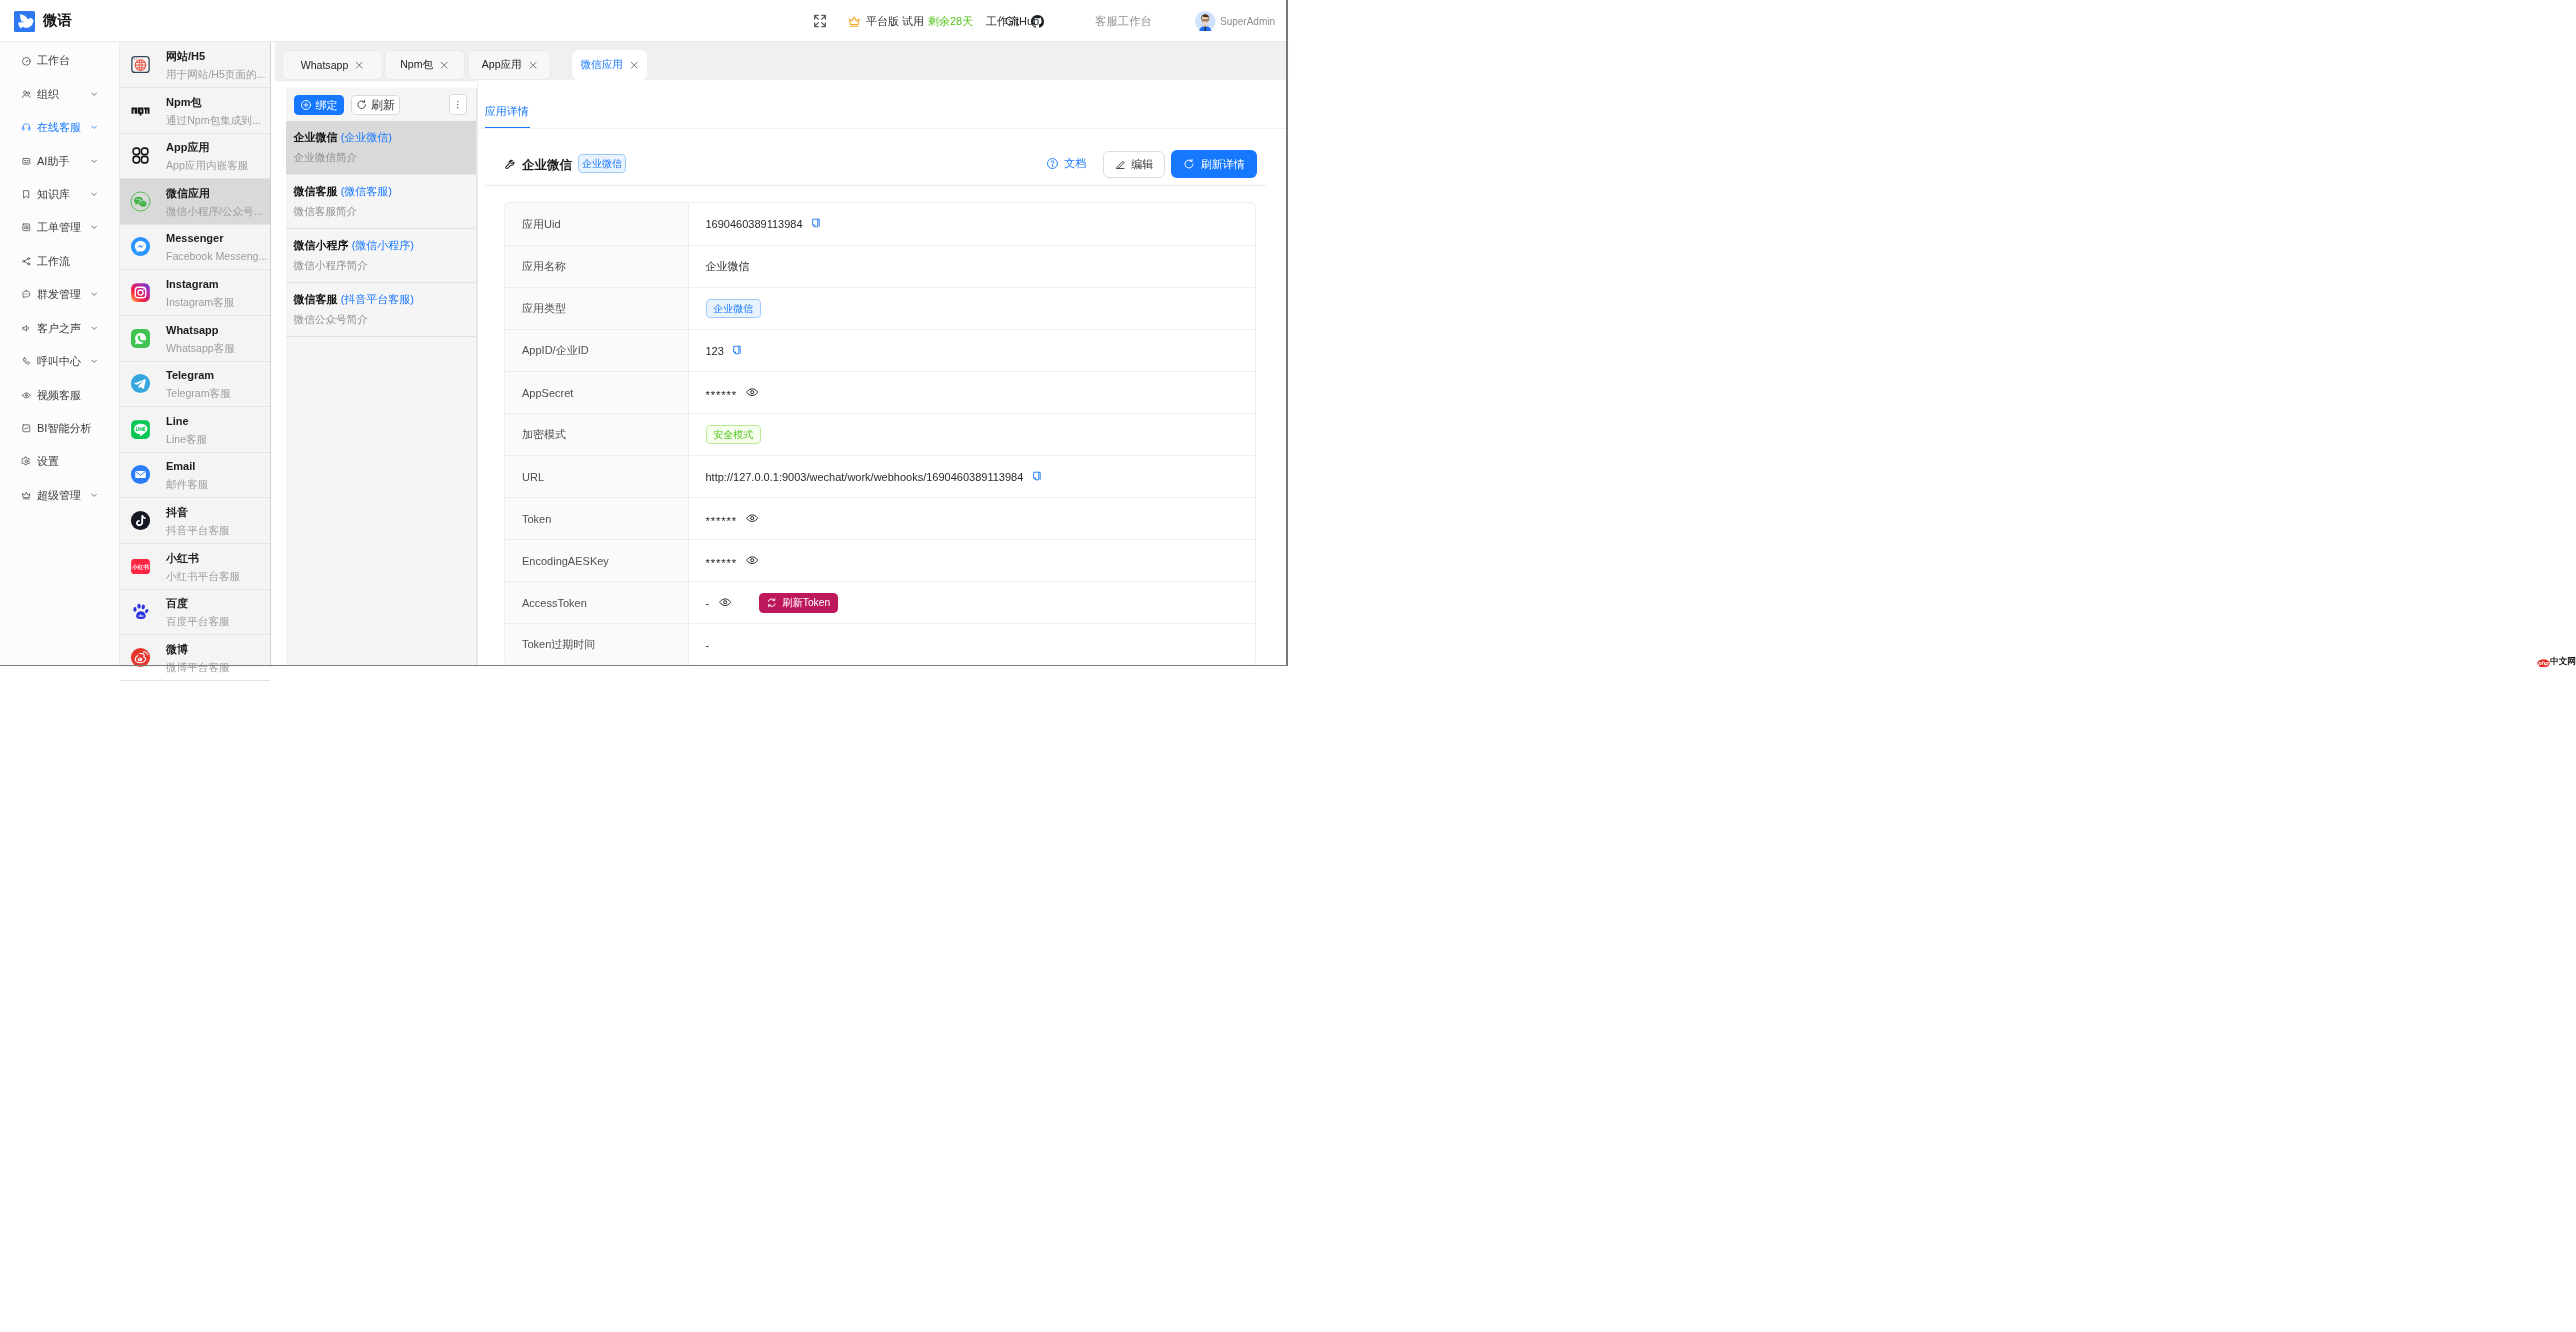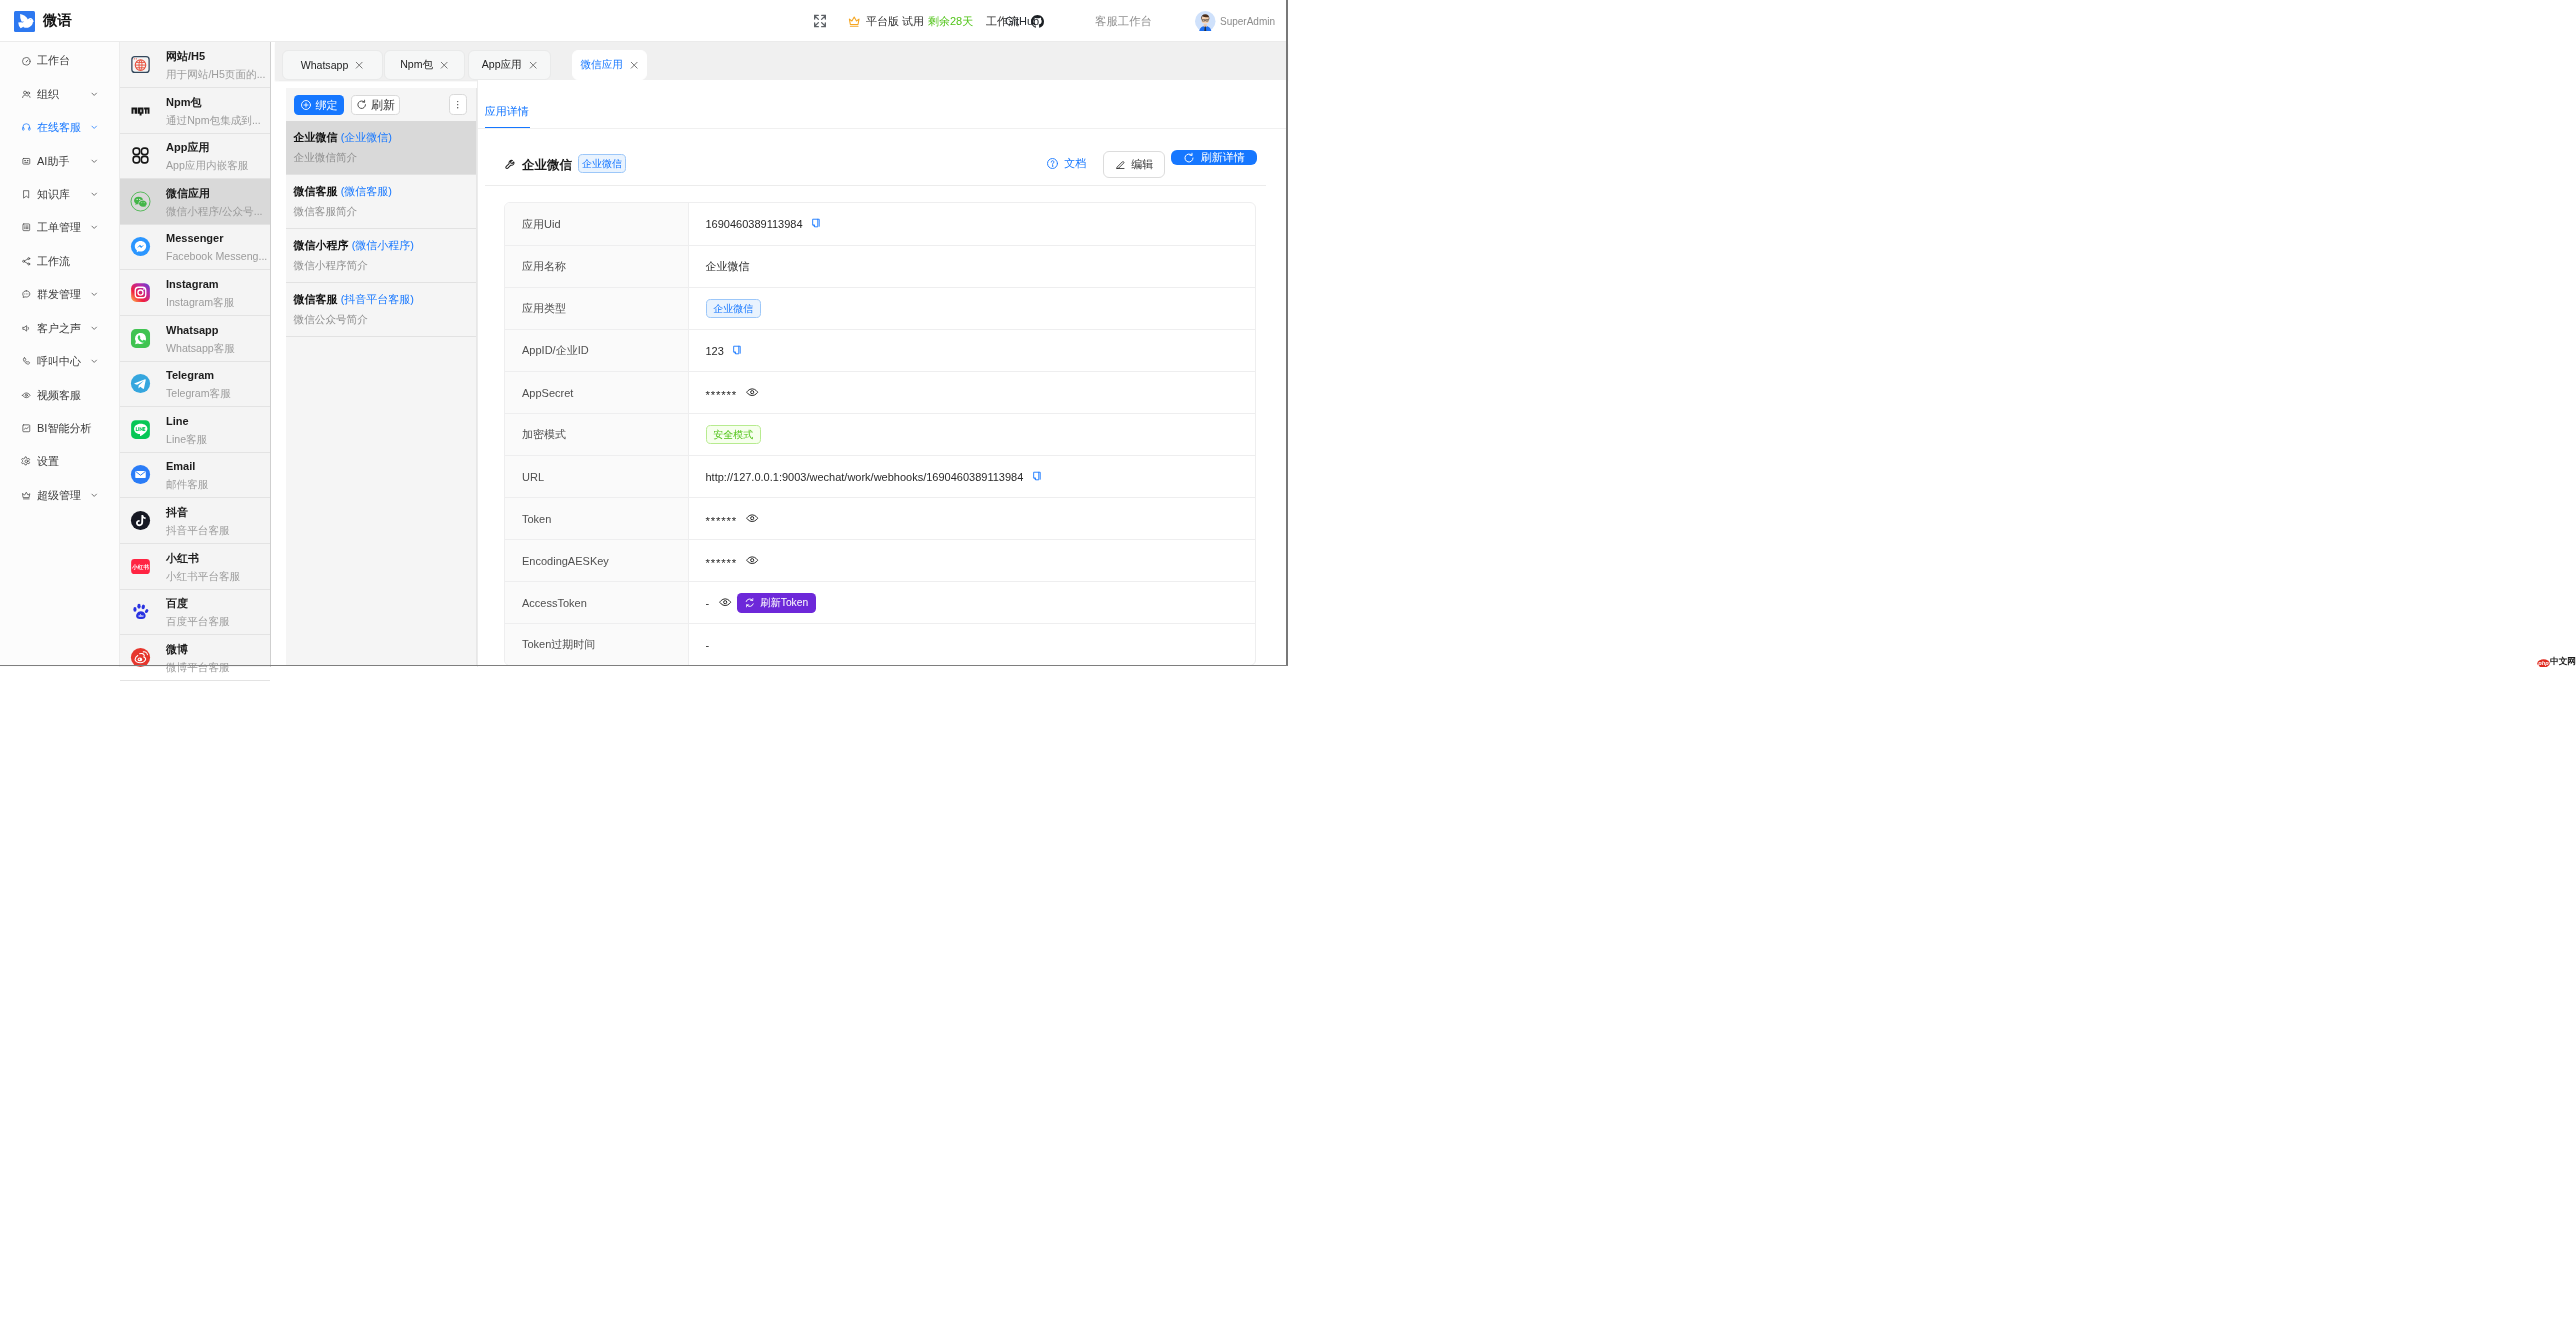--- a/index.html
+++ b/index.html
@@ -45,21 +45,21 @@
 #dt{position:absolute;left:206px;top:38px;width:811px;height:587px;background:#fff;border-left:0.8px solid #ececec}
 .btn2{display:flex;align-items:center;justify-content:center;gap:5.3px;font-size:11px}
 #tbl{position:absolute;left:25.5px;top:122px;width:752px;height:464px;border:0.8px solid #eeeeef;border-radius:6px;overflow:hidden;background:#fff}
 .trow{display:flex;height:42px;border-top:0.8px solid #eeeeef}
 .tl{width:184px;background:#fafafa;border-right:0.8px solid #eeeeef;display:flex;align-items:center;padding-left:17.5px;font-size:11px;color:#4f4f4f}
 .tv{flex:1;display:flex;align-items:center;padding-left:17px;font-size:11px;color:#2a2a2a}
 .cic{margin-left:7.6px;display:flex;align-items:center}
 .star{letter-spacing:0.8px;padding-top:4.6px;font-size:11.4px}
 .tagb{height:19px;padding:0 6.8px;border:0.8px solid #9cc7f9;background:#e9f3fe;border-radius:4.6px;color:#1677ff;font-size:10px;display:flex;align-items:center}
 .tagg{height:19px;padding:0 6.8px;border:0.8px solid #b7eb8f;background:#f6ffed;border-radius:4.6px;color:#52c41a;font-size:10px;display:flex;align-items:center}
-.tbtn{margin-left:4px;height:20px;padding:0 7.6px;background:#6d28d9;border-radius:4.6px;color:#fff;font-size:10.3px;display:flex;align-items:center;gap:4.6px}
+.tbtn{margin-left:26px;height:20px;padding:0 7.6px;background:#be185d;border-radius:4.6px;color:#fff;font-size:10.3px;display:flex;align-items:center;gap:4.6px}
 </style></head>
 <body>
 
 <div id="hd">
  <div id="logo">
       <svg viewBox="0 0 24 24" width="21" height="21">
         <g fill="#fff">
           <path d="M7 3.5 Q13 4.5 15.8 9.3 Q12.5 12.8 8.6 12 Q6.5 8 7 3.5 Z"></path>
           <path d="M4.8 13.2 Q9.5 12.2 12.5 14.5 Q11 18.5 7.6 19.8 Q5 17 4.8 13.2 Z"></path>
           <path d="M10.5 12.5 Q12.8 9.5 16.3 9.2 Q18 7.6 20 8.3 Q21.6 9 21.9 10.9 L23.2 11.7 21.7 12.3 Q21.3 16.5 17.8 18.3 Q13.8 20.3 10.6 18.2 Q9.3 15.2 10.5 12.5 Z"></path>
@@ -446,21 +446,21 @@
   <div class="abs" style="left:100px;top:74px;width:48px;height:19px;border:0.8px solid #9cc7f9;background:#e9f3fe;border-radius:4.6px;color:#1677ff;font-size:10px;display:flex;align-items:center;justify-content:center">企业微信</div>
   <div class="abs" style="left:568px;top:76px;display:flex;align-items:center;gap:5.3px;color:#1677ff;font-size:11px"><svg viewBox="0 0 24 24" width="13" height="13" fill="none" stroke="#1677ff" stroke-width="1.7" stroke-linecap="round">
           <circle cx="12" cy="12" r="9.2"></circle>
           <path d="M9.6 9.4a2.5 2.5 0 1 1 3.4 2.3c-.7.3-1 .8-1 1.5v.4"></path>
           <circle cx="12" cy="16.6" r=".5" fill="#1677ff"></circle>
         </svg>文档</div>
   <div class="abs btn2" style="left:625px;top:71px;width:62px;height:26.6px;border:0.8px solid #dcdcdc;background:#fff;border-radius:6px;color:#2f2f2f"><svg viewBox="0 0 24 24" width="11.4" height="11.4" fill="none" stroke="#2f2f2f" stroke-width="1.8" stroke-linecap="round" stroke-linejoin="round">
           <path d="M5 16.5L15.5 6a1.9 1.9 0 0 1 2.7 2.7L7.7 19.2 4 20z"></path>
           <path d="M5 20h14"></path>
         </svg>编辑</div>
-  <div class="abs btn2" style="left:693px;top:70px;width:86px;height:15px;background:#1677ff;border-radius:6px;color:#fff"><svg viewBox="0 0 24 24" width="12" height="12" fill="none" stroke="#fff" stroke-width="2" stroke-linecap="round">
+  <div class="abs btn2" style="left:693px;top:70px;width:86px;height:28px;background:#1677ff;border-radius:6px;color:#fff"><svg viewBox="0 0 24 24" width="12" height="12" fill="none" stroke="#fff" stroke-width="2" stroke-linecap="round">
           <path d="M20 12a8 8 0 1 1-2.3-5.6"></path>
           <path d="M18 2.5l.2 4.2-4.2-.2" stroke-width="1.8"></path>
         </svg>刷新详情</div>
   <div class="abs" style="left:6.5px;top:105px;width:781px;border-top:0.8px solid #ececec"></div>
   <div id="tbl">
 <div class="trow" style="border-top:none">
           <div class="tl">应用Uid</div>
           <div class="tv">
             <span>1690460389113984</span>
             <span class="cic">

